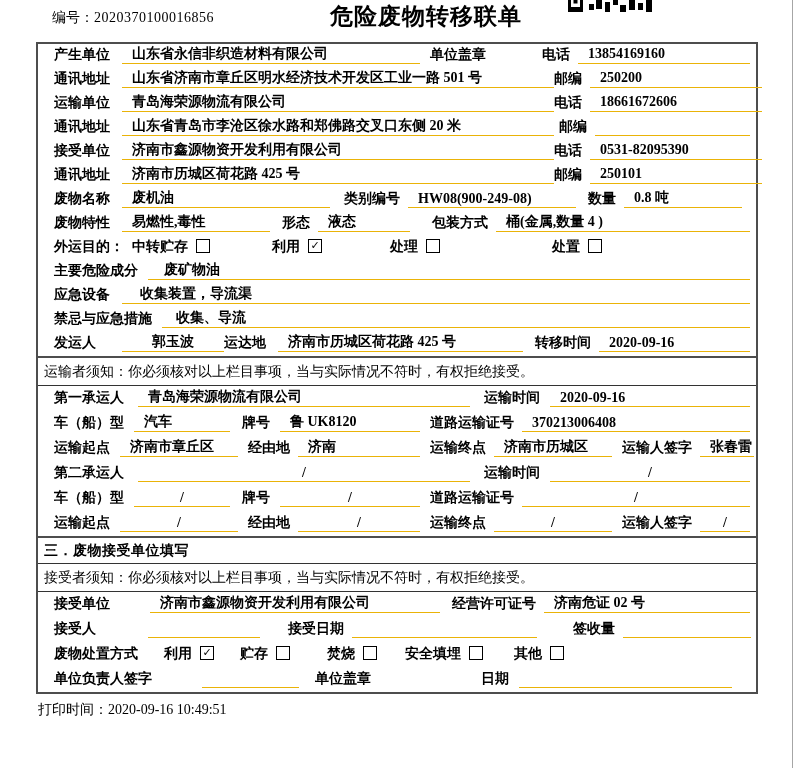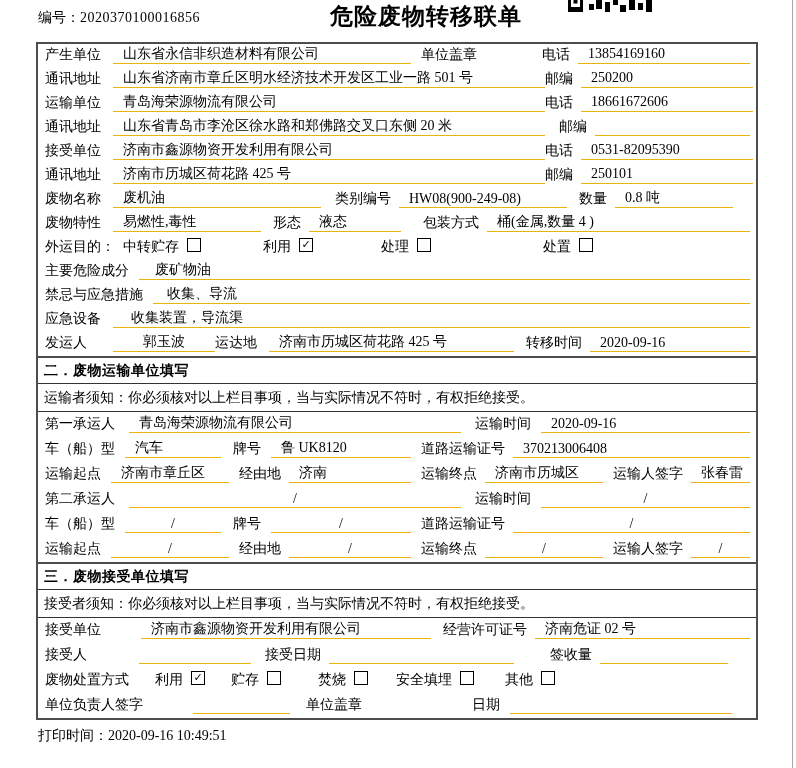--- a/index.html
+++ b/index.html
@@ -4,40 +4,40 @@
 <style>
   html,body{margin:0;padding:0;background:#fff;}
   .page{
     position:relative;width:796px;height:768px;background:#ffffff;
     font-family:"Liberation Serif","DejaVu Serif",serif;
     font-size:14px;color:#000;overflow:hidden;
   }
   .page-edge{position:absolute;top:0;bottom:0;right:3px;width:1px;background:#a6a6a6;}
   
   .hdr{position:relative;height:42px;}
-  .serial{position:absolute;left:38px;top:9px;white-space:nowrap;}
+  .serial{position:absolute;left:52px;top:9px;white-space:nowrap;}
   .serial .num{font-family:"Liberation Serif","DejaVu Serif",serif;letter-spacing:.5px;}
   .doc-title{position:absolute;left:330px;top:1px;font-size:23px;font-weight:bold;letter-spacing:1px;white-space:nowrap;}
   .qr{position:absolute;left:568px;top:0;width:84px;height:12px;overflow:hidden;}
   
   .box{margin-left:36px;width:718px;border:2px solid #4d4d4d;background:#fff;}
   .box + .box{margin-top:-2px;}
   .sec-title{font-weight:bold;height:25px;line-height:25px;padding-left:6px;border-bottom:1px solid #333;letter-spacing:.5px;}
   .notice{height:27px;line-height:27px;padding-left:6px;border-bottom:1px solid #333;white-space:nowrap;}
   
-  .row{display:flex;align-items:flex-end;height:24px;padding:0 6px 4px 7px;box-sizing:border-box;white-space:nowrap;}
+  .row{display:flex;align-items:flex-end;height:24px;padding:0 6px 4px 16px;box-sizing:border-box;white-space:nowrap;font-weight:bold;}
   .s2 .row,.s3 .row{height:25px;}
   .lbl{flex:0 0 auto;}
   .w68{width:68px;}
   .u{border-bottom:1px solid #eab308;padding:0 2px 0 10px;box-sizing:border-box;flex:0 0 auto;min-height:17px;}
   .u.c{text-align:center;padding:0 2px;}
   .u.grow{flex:1 1 auto;}
   .rgrp{margin-left:auto;display:flex;}
   .rgrp .lbl{margin-right:8px;}
-  .opt{display:flex;align-items:flex-start;}
+  .opt{display:flex;align-items:center;}
   .cb{width:12px;height:12px;border:1px solid #000;margin:0 0 3px 8px;font-size:11px;line-height:12px;text-align:center;font-family:"DejaVu Sans",sans-serif;flex:0 0 auto;}
   
   .print-row{margin:7px 0 0 38px;white-space:nowrap;}
 </style>
 </head>
 <body>
 
 <div class="page">
   <div class="page-edge"></div>
 
@@ -157,41 +157,40 @@
         <span class="cb"></span>
       </span>
     </div>
 
     <div class="row">
       <span class="lbl" style="margin-right:10px">主要危险成分</span>
       <span class="u grow" style="padding-left:16px">废矿物油</span>
     </div>
 
     <div class="row">
+      <span class="lbl w68">应急设备</span>
+      <span class="u grow" style="padding-left:18px">收集装置，导流渠</span>
+    </div>
+
+    <div class="row">
       <span class="lbl" style="margin-right:10px">禁忌与应急措施</span>
       <span class="u grow" style="padding-left:14px">收集、导流</span>
-    </div>
-
-    <div class="row">
-      <span class="lbl w68">应急设备</span>
-      <span class="u grow" style="padding-left:18px">收集装置，导流渠</span>
     </div>
 
     <div class="row">
       <span class="lbl w68">发运人</span>
       <span class="u c" style="width:102px">郭玉波</span>
       <span class="lbl" style="margin-left:0">运达地</span>
       <span class="u" style="width:245px;margin-left:12px">济南市历城区荷花路 425 号</span>
       <span class="lbl" style="margin-left:12px">转移时间</span>
       <span class="u grow" style="margin-left:8px">2020-09-16</span>
     </div>
   </div>
 
   <div class="box s2">
-    <div class="sec-title">二．废物运输单位填写</div>
     <div class="notice">运输者须知：你必须核对以上栏目事项，当与实际情况不符时，有权拒绝接受。</div>
 
     <div class="row">
       <span class="lbl" style="margin-right:14px">第一承运人</span>
       <span class="u" style="width:332px">青岛海荣源物流有限公司</span>
       <span class="lbl" style="margin-left:14px">运输时间</span>
       <span class="u grow" style="margin-left:10px">2020-09-16</span>
     </div>
 
     <div class="row">
@@ -249,21 +248,21 @@
     <div class="row">
       <span class="lbl" style="width:96px">接受单位</span>
       <span class="u" style="width:290px">济南市鑫源物资开发利用有限公司</span>
       <span class="lbl" style="margin-left:12px">经营许可证号</span>
       <span class="u grow" style="margin-left:8px">济南危证 02 号</span>
     </div>
 
     <div class="row">
       <span class="lbl" style="width:94px">接受人</span>
       <span class="u" style="width:112px"></span>
-      <span class="lbl" style="margin-left:14px">接受日期</span>
+      <span class="lbl" style="margin-left:28px">接受日期</span>
       <span class="u" style="width:185px;margin-left:8px"></span>
       <span class="lbl" style="margin-left:36px">签收量</span>
       <span class="u" style="width:128px;margin-left:8px"></span>
     </div>
 
     <div class="row">
       <span class="lbl">废物处置方式</span>
       <span class="opt" style="margin-left:26px">
         <span>利用</span>
         <span class="cb">✓</span>

